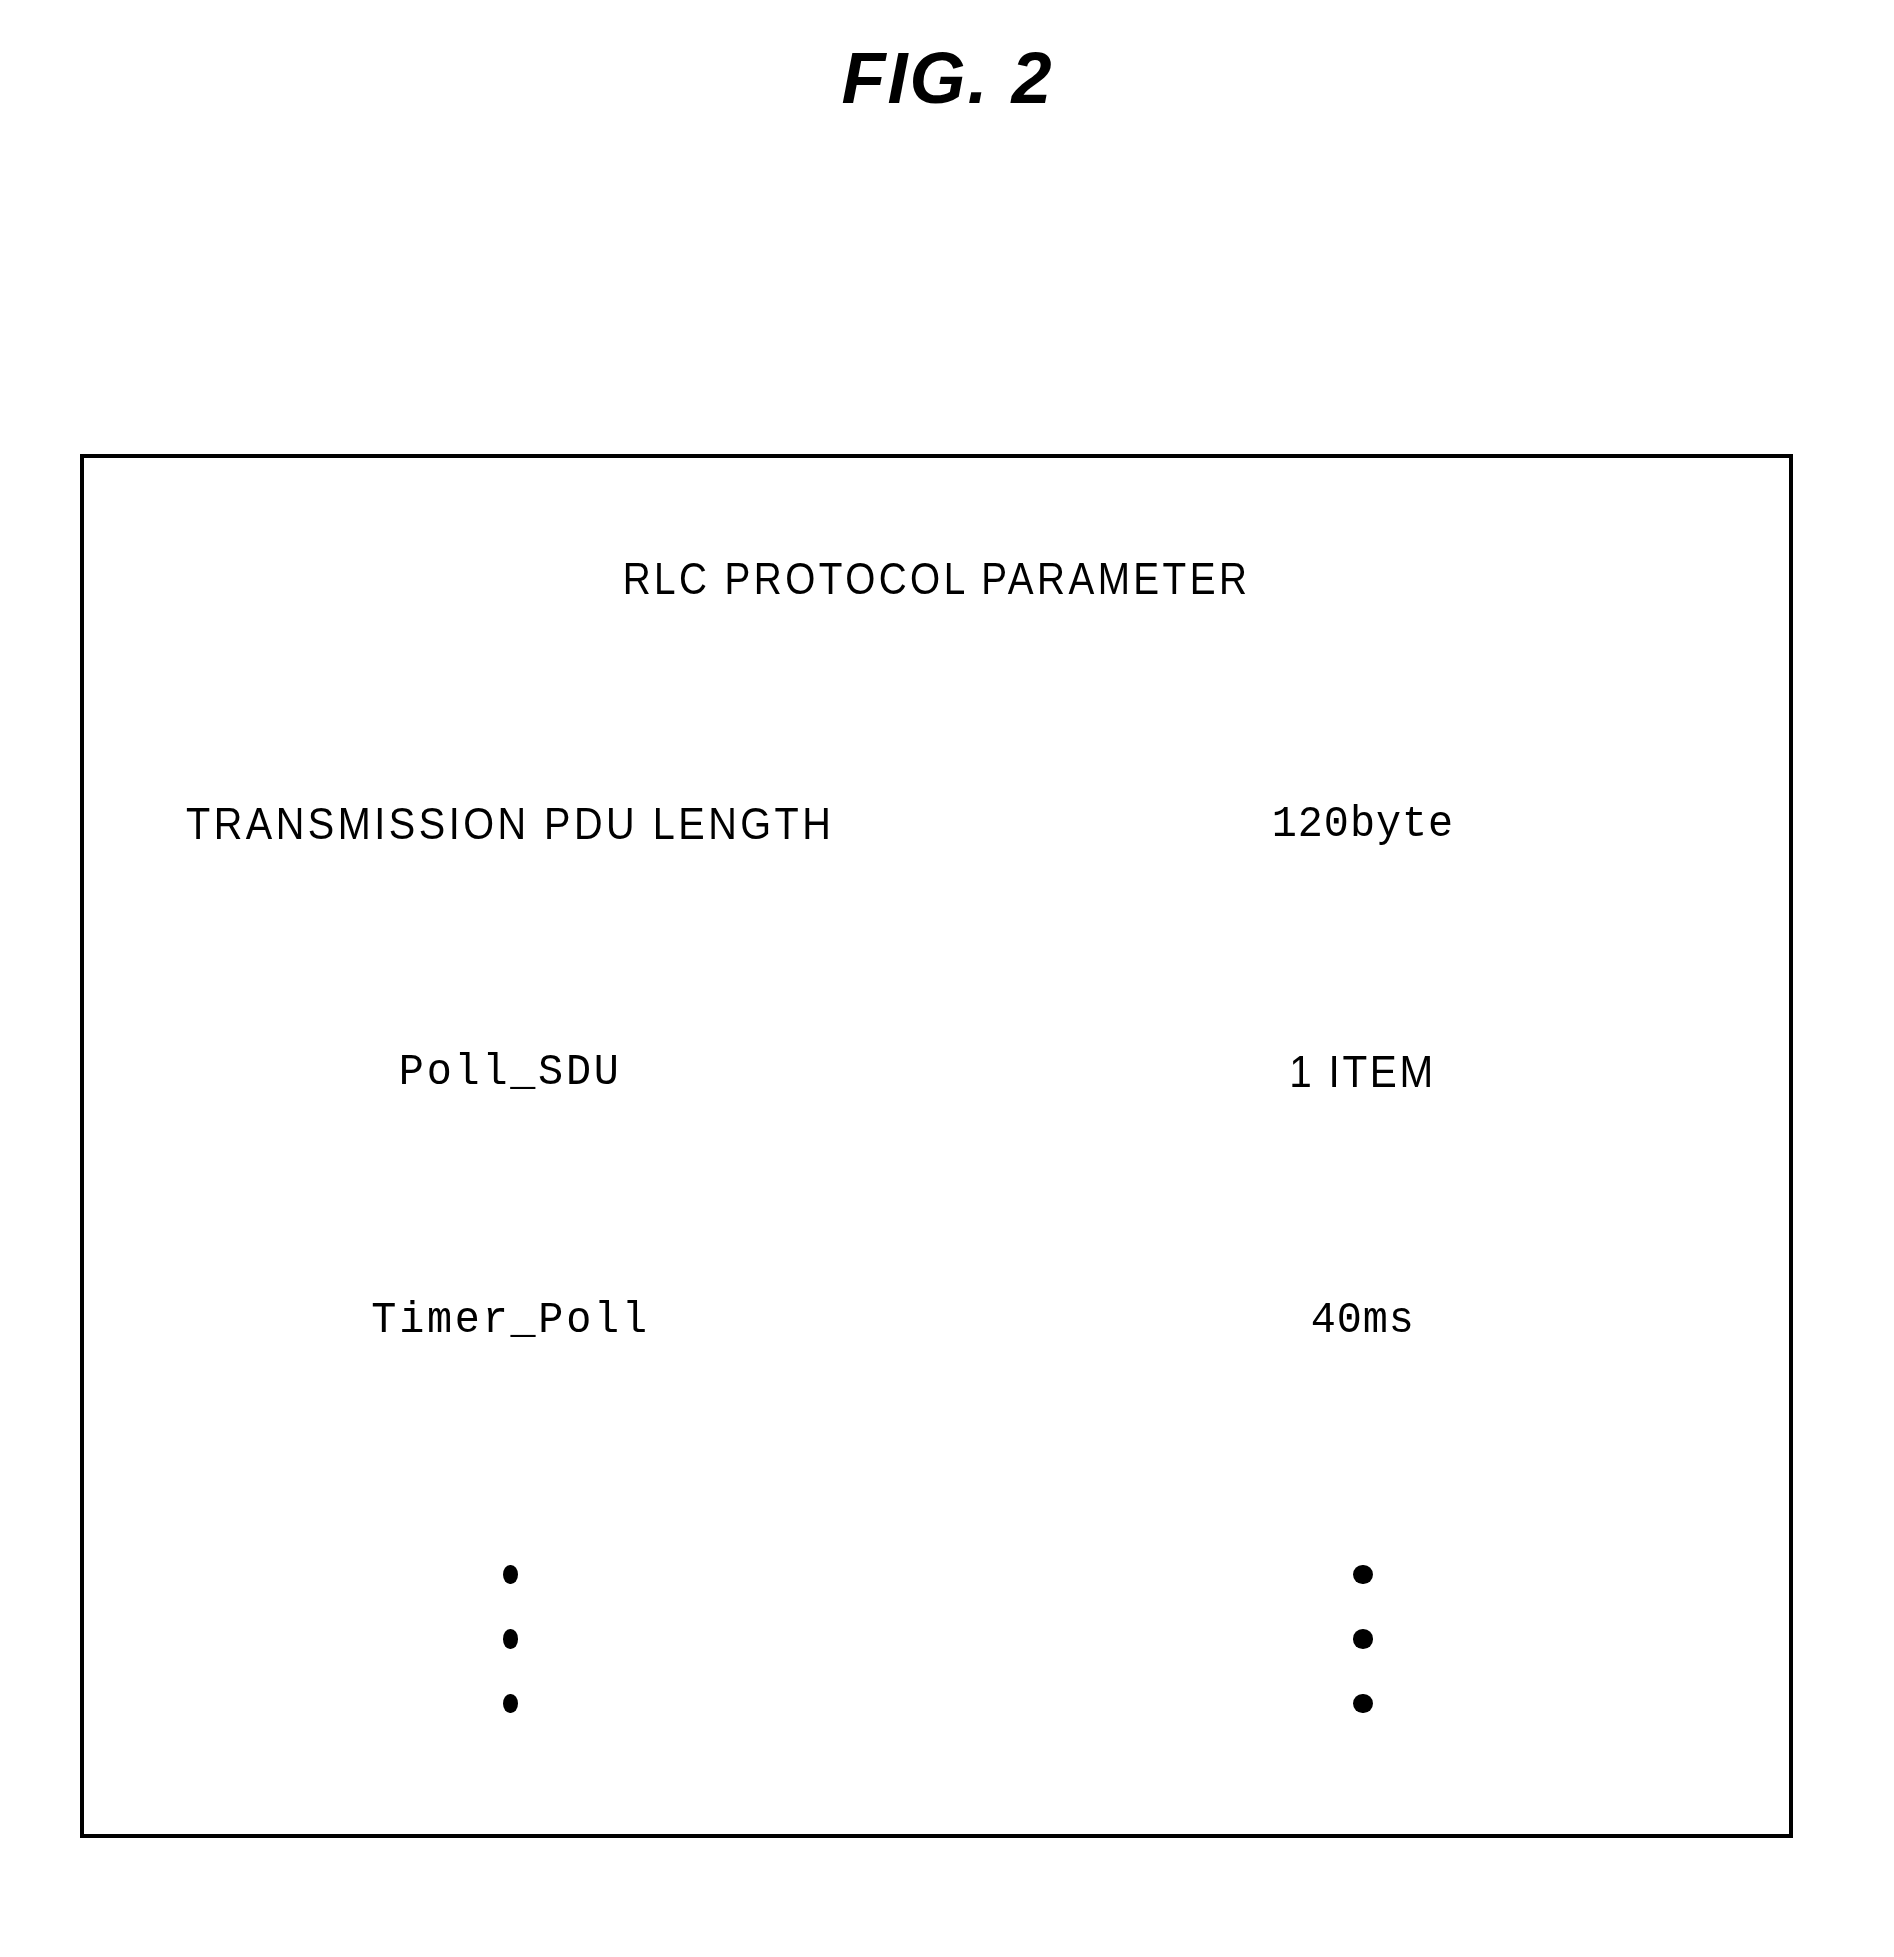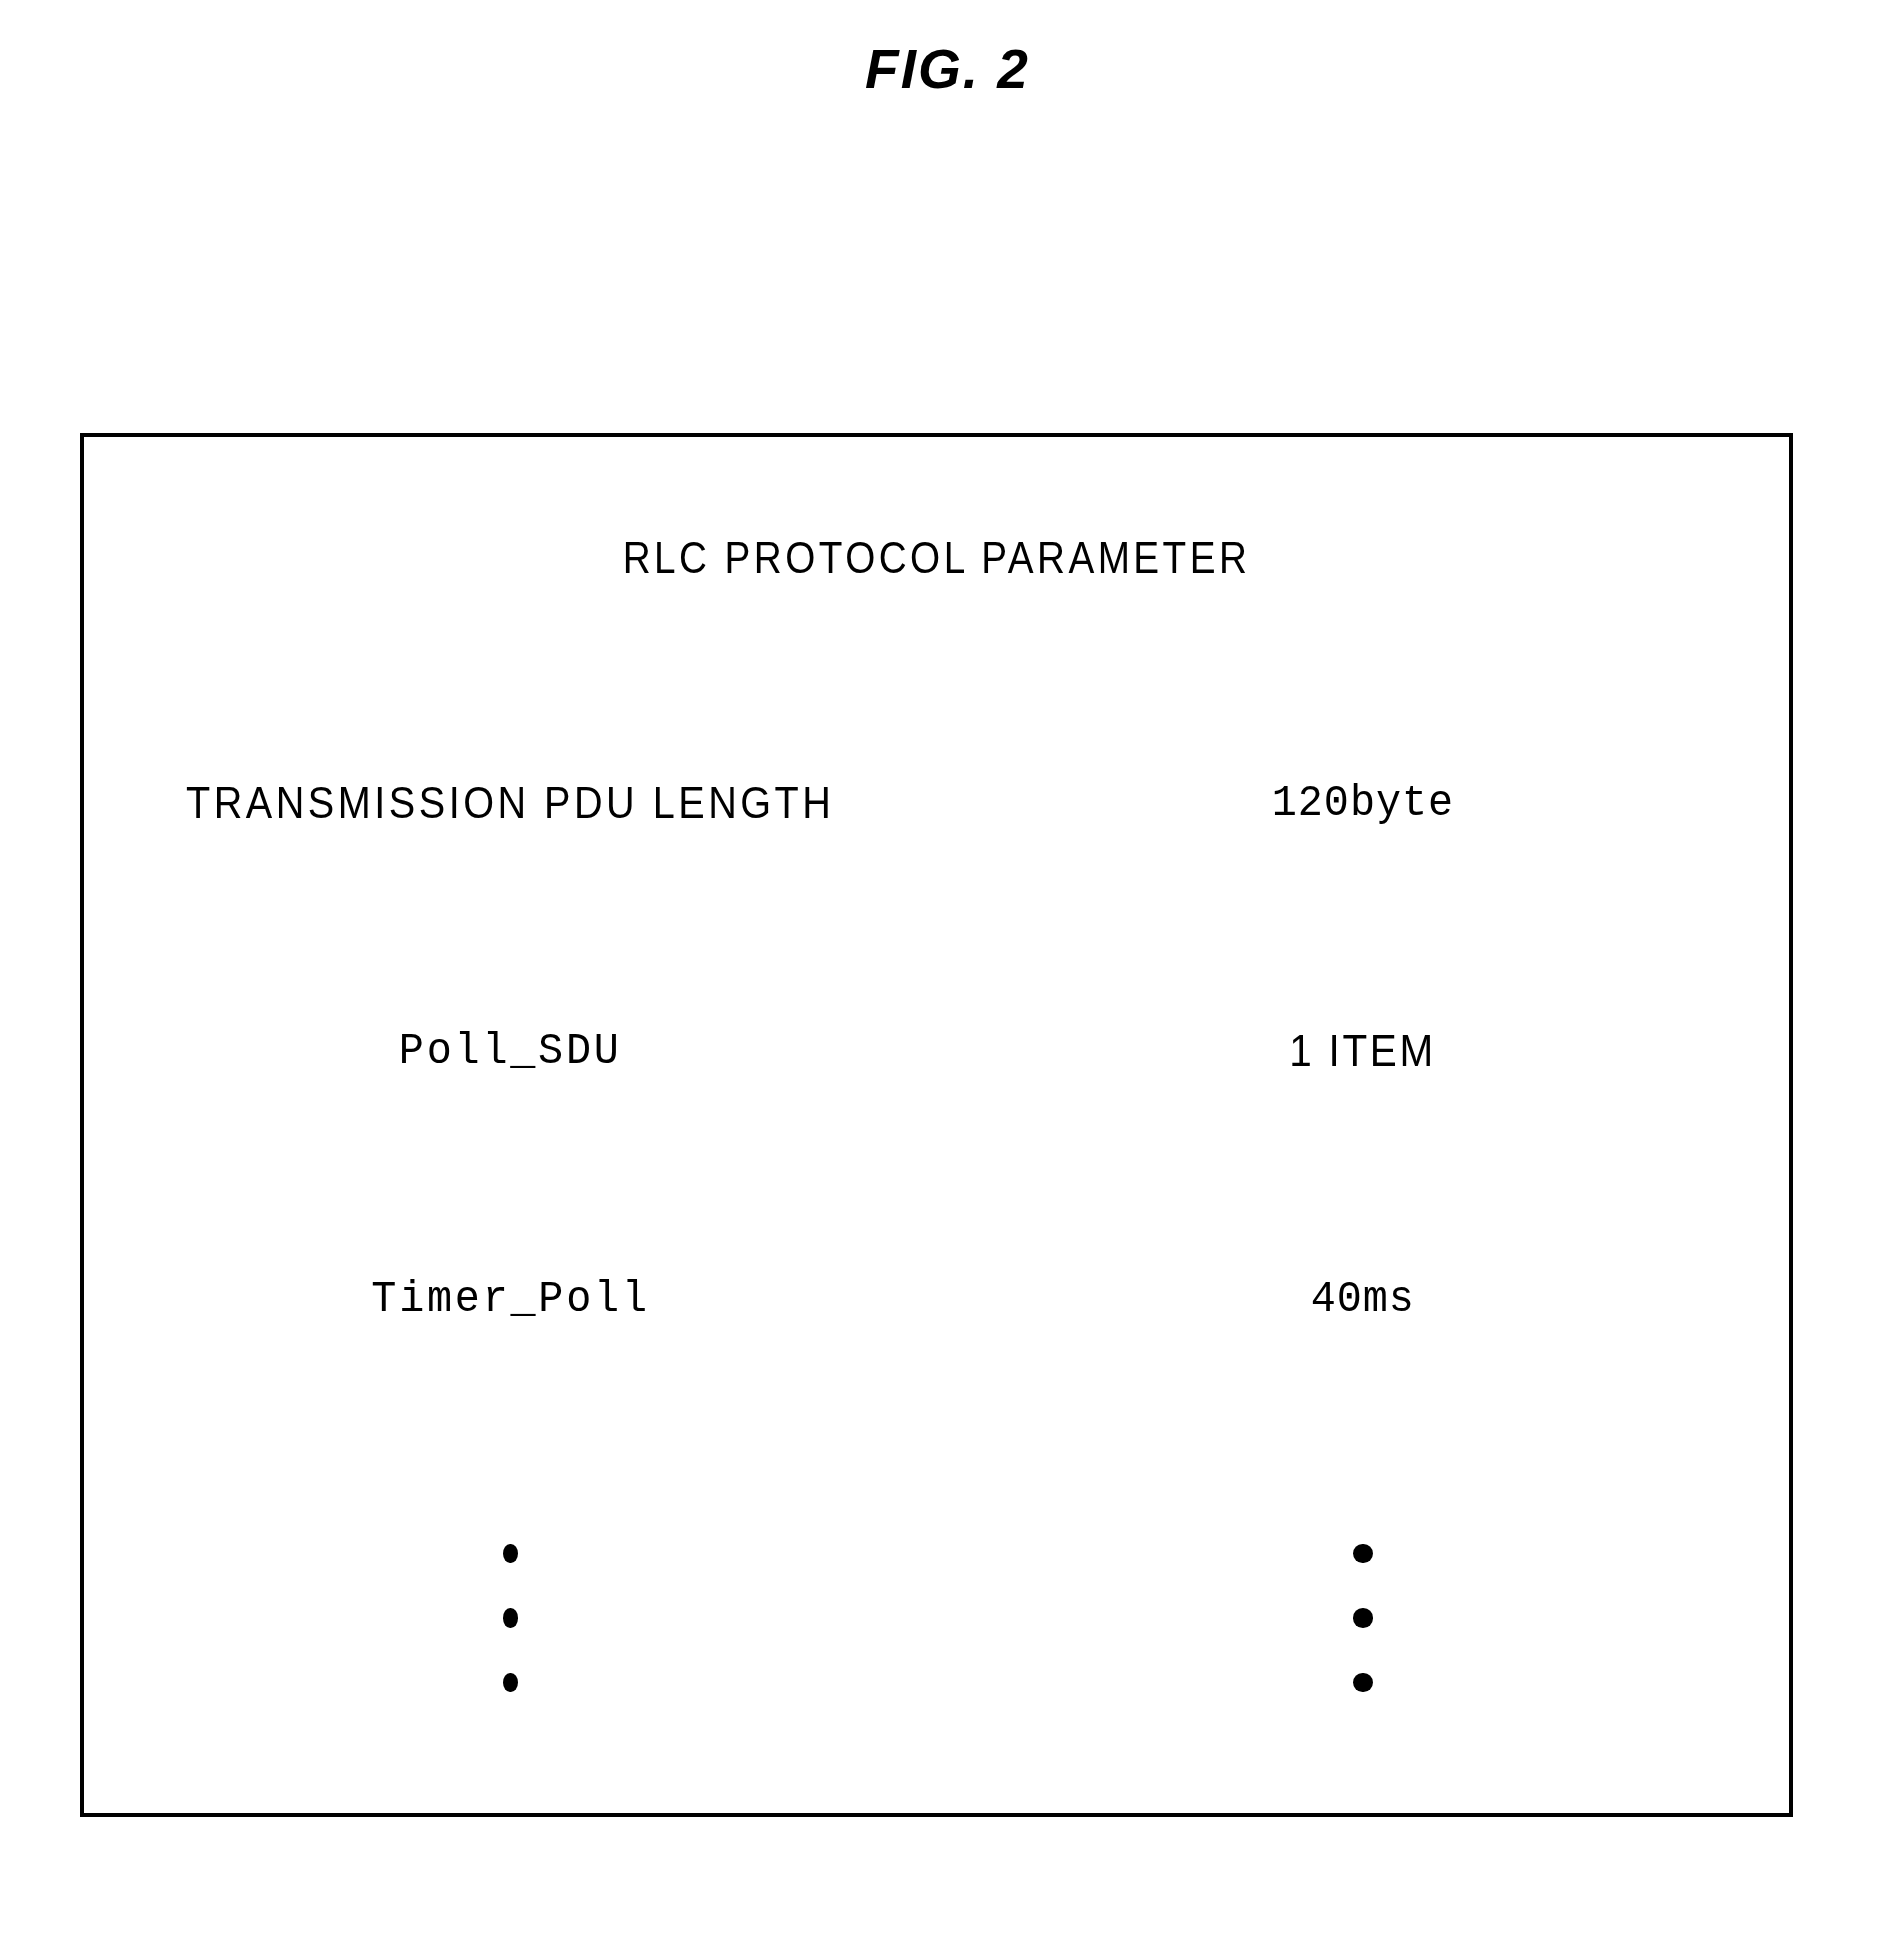--- a/index.html
+++ b/index.html
@@ -18,29 +18,29 @@
 
   #figure-title {
     position: absolute;
     left: 0;
     top: 37px;
     width: 1895px;
     text-align: center;
     font-family: "Liberation Sans", sans-serif;
     font-style: italic;
     font-weight: 700;
-    font-size: 55px;
+    font-size: 72px;
     letter-spacing: 2px;
     color: #000000;
   }
 
   #param-table {
     position: absolute;
     left: 80px;
-    top: 433px;
+    top: 454px;
     width: 1713px;
     height: 1384px;
     box-sizing: border-box;
     border: 4.9px solid #000000;
     background: #ffffff;
   }
 
   .tbl {
     width: 100%;
     height: 100%;

